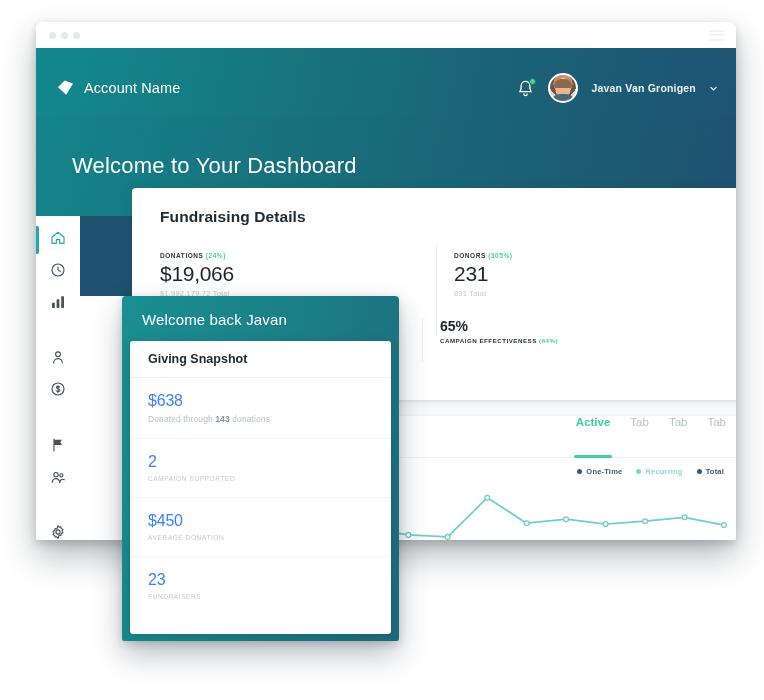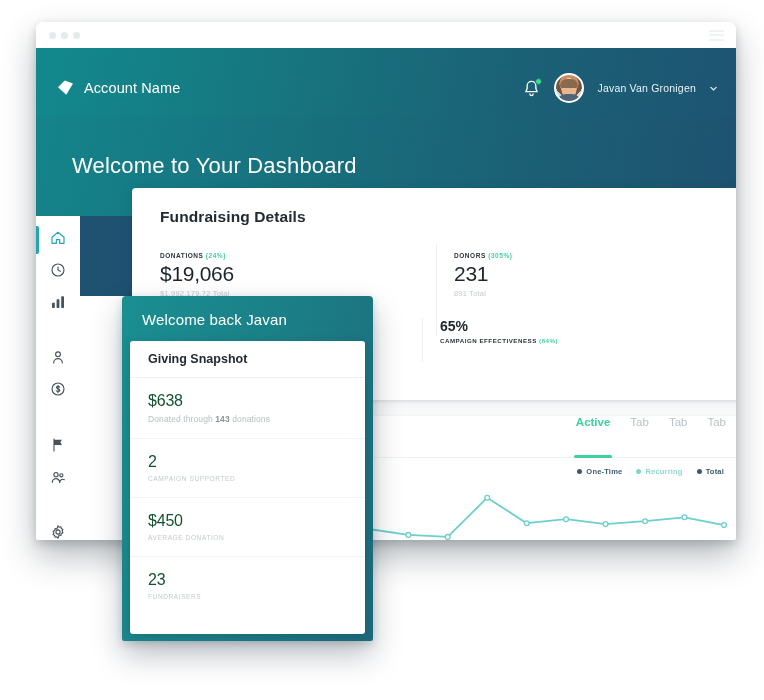--- a/index.html
+++ b/index.html
@@ -32,21 +32,21 @@
 
   
   .app-header {
     position: relative; height: 68px;
     background: linear-gradient(100deg, #12898e 0%, #17767f 35%, #1b6176 68%, #1d5472 100%);
     display: flex; align-items: center; padding: 12px 18px 0 20px;
   }
   .brand { display: flex; align-items: center; gap: 9px; }
   .brand-mark { width: 19px; height: 18px; color: #ffffff; display: block; }
   .brand-name { color: #ffffff; font-size: 14.5px; letter-spacing: .1px; }
-  .header-right { margin-left: auto; display: flex; align-items: center; gap: 13px; }
+  .header-right { margin-left: auto; display: flex; align-items: center; gap: 13px; font-weight: bold; }
   .bell-wrap { position: relative; width: 19px; height: 21px; }
   .bell-wrap svg { display: block; width: 19px; height: 21px; color: #ffffff; }
   .bell-dot {
     position: absolute; right: -1px; top: 0px;
     width: 7px; height: 7px; border-radius: 50%;
     background: #3ddc84; border: 1px solid #1a6d7c;
   }
   .avatar {
     width: 30px; height: 30px; border-radius: 50%;
     background: radial-gradient(circle at 50% 34%, #f0c9a4 0 26%, #c98f63 27% 44%, #6f5542 45% 62%, #cfd7dd 63% 100%);
@@ -159,21 +159,21 @@
   .legend {
     display: flex; gap: 14px; justify-content: flex-end; padding: 9px 24px 0 0;
   }
   .legend-item { display: flex; align-items: center; gap: 4px; font-size: 7.5px; font-weight: 700; letter-spacing: .2px; }
   .legend-dot { width: 5px; height: 5px; border-radius: 50%; display: block; }
   .plot { position: relative; height: 108px; }
   .plot svg { position: absolute; left: 0; top: 0; width: 100%; height: 100%; display: block; }
 
   
   .modal {
-    position: absolute; left: 122px; top: 296px; width: 251px; height: 345px;
+    position: absolute; left: 122px; top: 296px; width: 277px; height: 345px;
     background: linear-gradient(105deg, #1a8f92 0%, #1b7d86 55%, #1d6a7c 100%);
     border-radius: 4px 4px 2px 2px;
     box-shadow: 0 14px 30px rgba(12,30,45,.28), 0 3px 9px rgba(12,30,45,.16);
     z-index: 9;
   }
   .modal-title {
     color: #ffffff; font-size: 15px; padding: 15px 0 0 20px; letter-spacing: .15px;
   }
   .snapshot {
     position: absolute; left: 8px; right: 8px; top: 45px; bottom: 7px;
@@ -183,21 +183,21 @@
   }
   .snapshot-head {
     height: 37px; display: flex; align-items: center; padding-left: 18px;
     border-bottom: 1px solid #eef1f2;
     font-size: 12.5px; font-weight: 700; color: #222b33;
   }
   .snap-item {
     padding: 14px 18px 13px 18px; border-bottom: 1px solid #f1f4f5;
   }
   .snap-item:last-child { border-bottom: none; }
-  .snap-value { font-size: 16px; color: #14532d; letter-spacing: -.2px; }
+  .snap-value { font-size: 16px; color: #3b82f6; letter-spacing: -.2px; }
   .snap-sub { font-size: 8.5px; color: #b7bfc4; margin-top: 4px; line-height: 1.35; letter-spacing: .1px; }
   .snap-sub b { color: #8b959b; font-weight: 700; }
   .snap-sub.caps { font-size: 6.6px; letter-spacing: .55px; text-transform: uppercase; color: #c3cacd; }
 </style>
 </head>
 <body>
 
 <div id="stage">
 
   <div class="browser">

